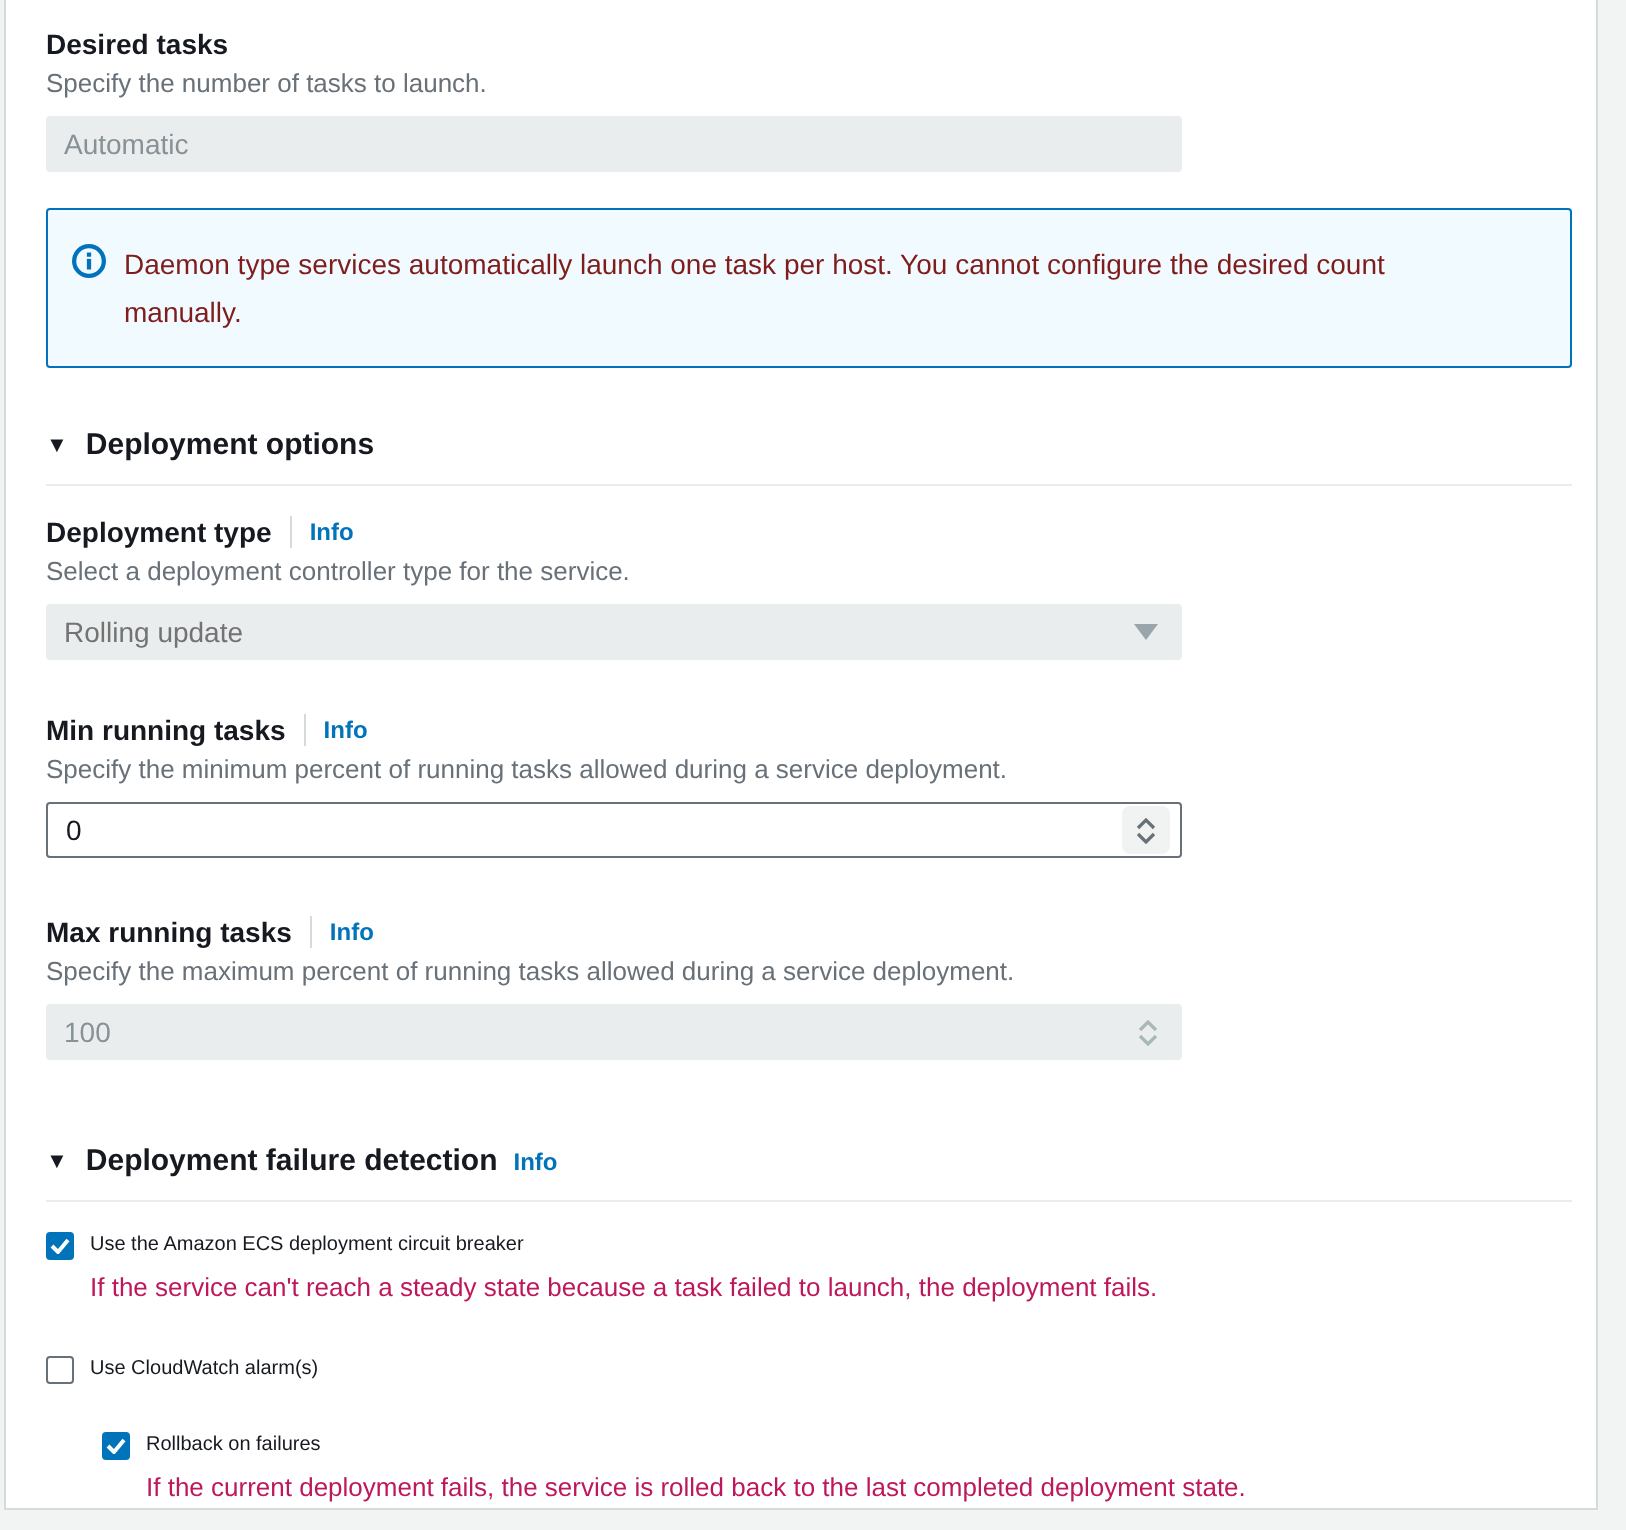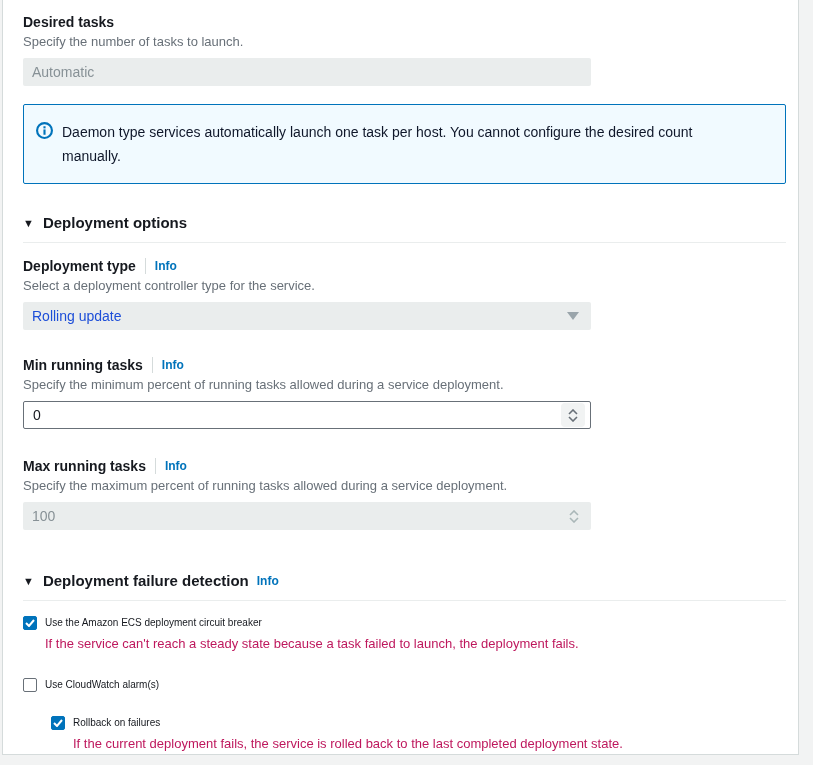--- a/index.html
+++ b/index.html
@@ -58,39 +58,39 @@
   .alert {
     width: 763px; height: 80px;
     margin-top: 18px;
     border: 1px solid #0073bb;
     border-radius: 2px;
     background: #f1faff;
     display: flex;
     padding: 15px 60px 15px 12px;
   }
   .alert-icon { flex: 0 0 auto; margin: 2px 9px 0 0; }
-  .alert-text { font-size: 14px; line-height: 24px; color: #0f172a; max-width: 665px; }
+  .alert-text { font-size: 14px; line-height: 24px; color: #7f1d1d; max-width: 665px; }
 
   .section-header {
     display: flex; align-items: center;
     cursor: pointer;
   }
   .section-caret { font-size: 11px; color: #16191f; margin-right: 9px; line-height: 1; }
   .section-title { font-size: 15px; font-weight: 700; color: #16191f; line-height: 18px; }
   .section-header .info-link { margin-left: 8px; }
   .divider { width: 763px; height: 1px; background: #eaeded; margin-top: 10px; }
 
   .select-box {
     width: 568px; height: 28px;
     margin-top: 8px;
     background: #eaeded;
     border-radius: 2px;
     display: flex; align-items: center;
     position: relative;
-    font-size: 14px; color: #1d4ed8;
+    font-size: 14px; color: #737373;
     padding-left: 9px;
   }
   .select-caret {
     position: absolute; right: 12px; top: 50%; transform: translateY(-50%);
     width: 0; height: 0;
     border-left: 6px solid transparent;
     border-right: 6px solid transparent;
     border-top: 8px solid #9aa5ab;
   }
 

